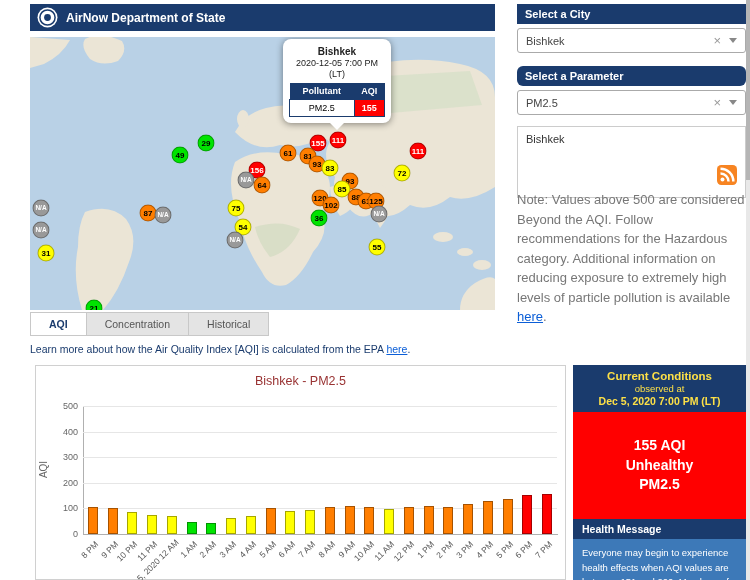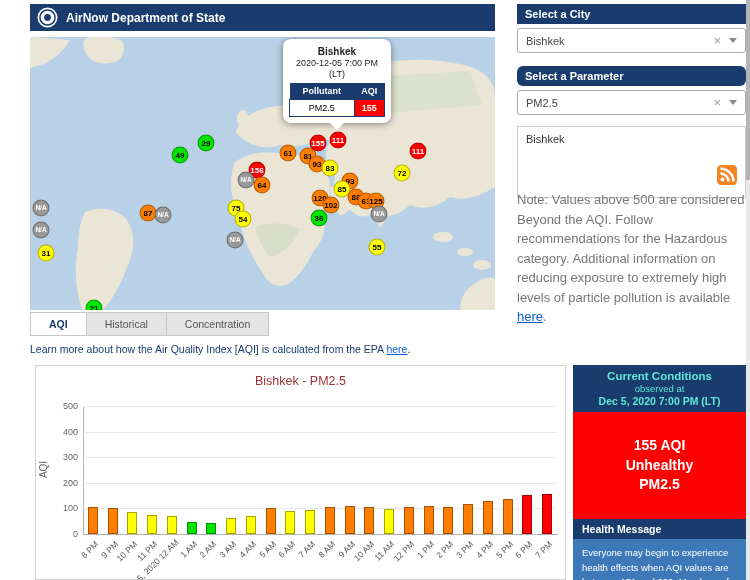--- a/index.html
+++ b/index.html
@@ -44,21 +44,21 @@
   #plot{position:absolute;left:47px;top:40px;width:474px;height:128px;}
   .gridline{position:absolute;left:0;width:474px;height:1px;background:#e6e6e6;}
   .axis-y{position:absolute;left:47px;top:40px;width:1px;height:129px;background:#b0b0b0;}
   .axis-x{position:absolute;left:47px;top:168px;width:475px;height:1px;background:#b0b0b0;}
   .ylab{position:absolute;width:30px;text-align:right;font-size:9px;color:#666;left:12px;}
   .bar{position:absolute;bottom:0;width:10px;border:1px solid rgba(0,0,0,.35);box-sizing:border-box;}
   .xlab{position:absolute;width:70px;text-align:right;font-size:8.5px;color:#555;white-space:nowrap;
     transform-origin:100% 0;transform:rotate(-45deg);}
   
   #cc-panel{position:absolute;left:573px;top:365px;width:173px;}
-  .cc-header{background:#1a3b6d;color:#5eead4;text-align:center;padding:5px 16px;}
+  .cc-header{background:#1a3b6d;color:#fde047;text-align:center;padding:5px 16px;}
   .cc-title{font-size:11.5px;font-weight:bold;}
   .cc-observed{font-size:9.5px;margin-top:1px;}
   .cc-time{font-size:10.5px;font-weight:bold;margin-top:1px;}
   .cc-aqi{background:#ff0000;color:#fff;text-align:center;font-weight:bold;font-size:14px;
     line-height:1.4;padding:24px 6px;}
   .cc-health-header{background:#1a3b6d;color:#fff;font-weight:bold;font-size:10.5px;padding:4px 9px;}
   .cc-health-body{background:#3d79b8;color:#fff;font-size:9.5px;line-height:1.55;padding:7px 9px;}
   
   .side-header{position:absolute;left:517px;width:229px;background:#1a3b6d;color:#fff;font-size:11px;
     font-weight:bold;padding:4px 8px;box-sizing:border-box;}
@@ -129,21 +129,21 @@
       <div class="marker" style="left: 232px; top: 148px; background: rgb(255, 126, 0); color: rgb(0, 0, 0);">64</div>
       <div class="marker" style="left: 290px; top: 161px; background: rgb(255, 126, 0); color: rgb(0, 0, 0);">120</div>
       <div class="marker" style="left: 301px; top: 168px; background: rgb(255, 126, 0); color: rgb(0, 0, 0);">102</div>
       <div class="marker" style="left: 326px; top: 160px; background: rgb(255, 126, 0); color: rgb(0, 0, 0);">88</div>
       <div class="marker" style="left: 336px; top: 164px; background: rgb(255, 126, 0); color: rgb(0, 0, 0);">61</div>
       <div class="marker" style="left: 346px; top: 164px; background: rgb(255, 126, 0); color: rgb(0, 0, 0);">125</div>
       <div class="marker na" style="left: 349px; top: 177px; background: rgb(153, 153, 153); color: rgb(255, 255, 255);">N/A</div>
       <div class="marker" style="left: 118px; top: 176px; background: rgb(255, 126, 0); color: rgb(0, 0, 0);">87</div>
       <div class="marker na" style="left: 133px; top: 178px; background: rgb(153, 153, 153); color: rgb(255, 255, 255);">N/A</div>
       <div class="marker" style="left: 206px; top: 171px; background: rgb(255, 255, 0); color: rgb(0, 0, 0);">75</div>
-      <div class="marker" style="left: 213px; top: 182px; background: rgb(255, 255, 0); color: rgb(0, 0, 0);">54</div>
+      <div class="marker" style="left: 213px; top: 190px; background: rgb(255, 255, 0); color: rgb(0, 0, 0);">54</div>
       <div class="marker" style="left: 289px; top: 181px; background: rgb(0, 228, 0); color: rgb(0, 0, 0);">36</div>
       <div class="marker na" style="left: 11px; top: 171px; background: rgb(153, 153, 153); color: rgb(255, 255, 255);">N/A</div>
       <div class="marker na" style="left: 11px; top: 193px; background: rgb(153, 153, 153); color: rgb(255, 255, 255);">N/A</div>
       <div class="marker" style="left: 16px; top: 216px; background: rgb(255, 255, 0); color: rgb(0, 0, 0);">31</div>
       <div class="marker" style="left: 347px; top: 210px; background: rgb(255, 255, 0); color: rgb(0, 0, 0);">55</div>
       <div class="marker na" style="left: 205px; top: 203px; background: rgb(153, 153, 153); color: rgb(255, 255, 255);">N/A</div>
       <div class="marker" style="left: 64px; top: 271px; background: rgb(0, 228, 0); color: rgb(0, 0, 0);">21</div>
     </div>
 
   
@@ -161,22 +161,22 @@
         <td>PM2.5</td>
         <td class="aqi-cell">155</td>
       </tr>
     </tbody>
       </table>
   </div>
 </div>
 
 <div id="tabs">
     <div class="tab active">AQI</div>
+    <div class="tab">Concentration</div>
     <div class="tab">Historical</div>
-    <div class="tab">Concentration</div>
   </div>
 
 <div id="learn-more">
   <span>Learn more about how the Air Quality Index [AQI] is calculated from the EPA </span><a class="link">here</a><span>.</span>
 </div>
 
 <div id="chart-box">
   <div class="chart-title">Bishkek - PM2.5</div>
   <div class="yaxis-title">AQI</div>
   <div class="axis-y"></div>

